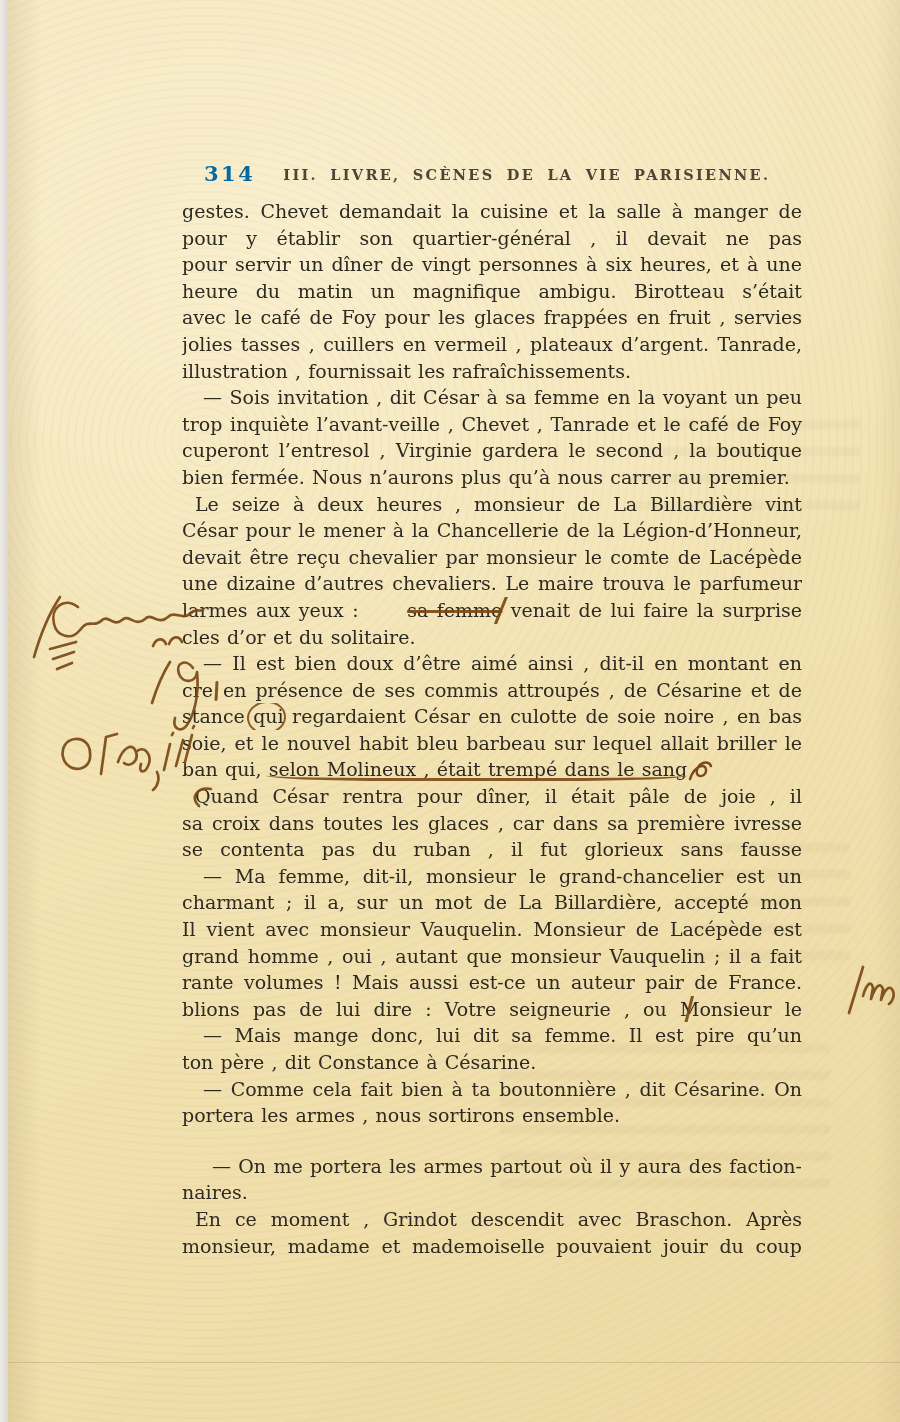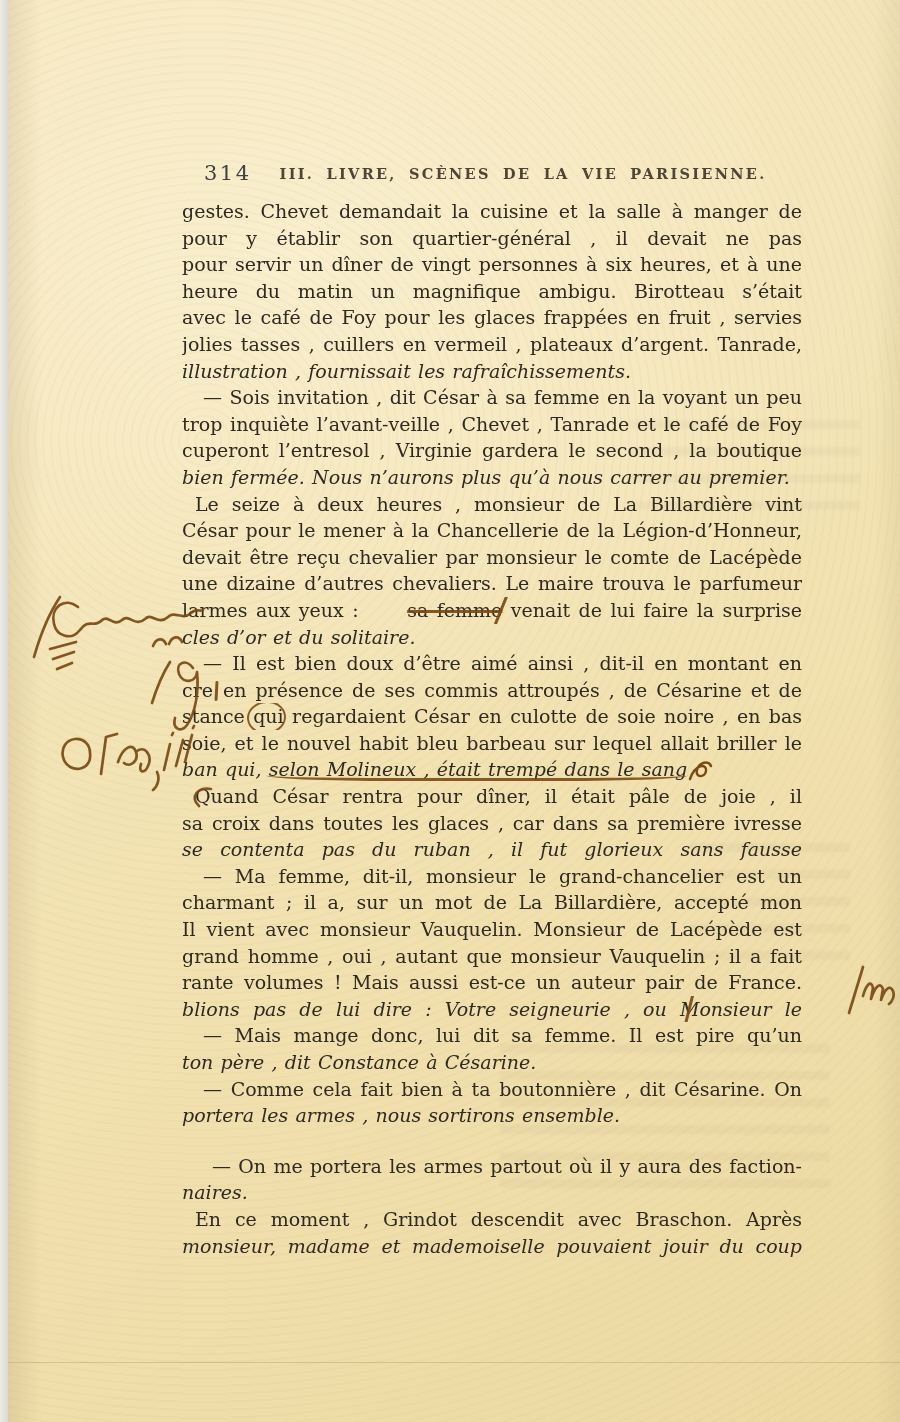--- a/index.html
+++ b/index.html
@@ -38,38 +38,38 @@
   .ghost{
     position:absolute;opacity:.55;filter:blur(1.2px);pointer-events:none;
     background:repeating-linear-gradient(0deg, rgba(132,118,88,.10) 0 9px, rgba(0,0,0,0) 9px 27px);
   }
   .header{
     position:absolute;left:182px;top:161px;width:620px;height:28px;
     color:#443c2f;white-space:nowrap;
   }
   .page-number{
     display:inline-block;margin-left:22px;
-    font-size:21px;letter-spacing:2.5px;color:#404040;font-weight:normal;
+    font-size:21px;letter-spacing:2.5px;color:#0369a1;font-weight:bold;
   }
   .header-title{
     display:inline-block;margin-left:28px;
     font-size:14.5px;letter-spacing:2.3px;word-spacing:5px;font-weight:bold;
     color:#4e4536;transform:translateY(-1px);
   }
   .text-block{
     position:absolute;left:182px;top:198px;width:620px;
     font-size:19px;line-height:26.6px;color:#2e2921;
     word-spacing:1.2px;
   }
   .line{
     height:26.6px;overflow:hidden;
     text-align:justify;text-align-last:justify;
     position:relative;
   }
-  .line.last{text-align-last:left;font-style:italic;}
+  .line.last{text-align-last:left;}
   .line.ind-small{text-indent:13px;}
   .line.ind-normal{text-indent:21px;}
   .line.ind-wide{text-indent:30px;margin-top:24px;}
 
   
   .hw{position:relative;}
   .hw-strike{
     text-decoration:line-through;
     text-decoration-color:rgba(122,74,21,.92);
     text-decoration-thickness:3px;

